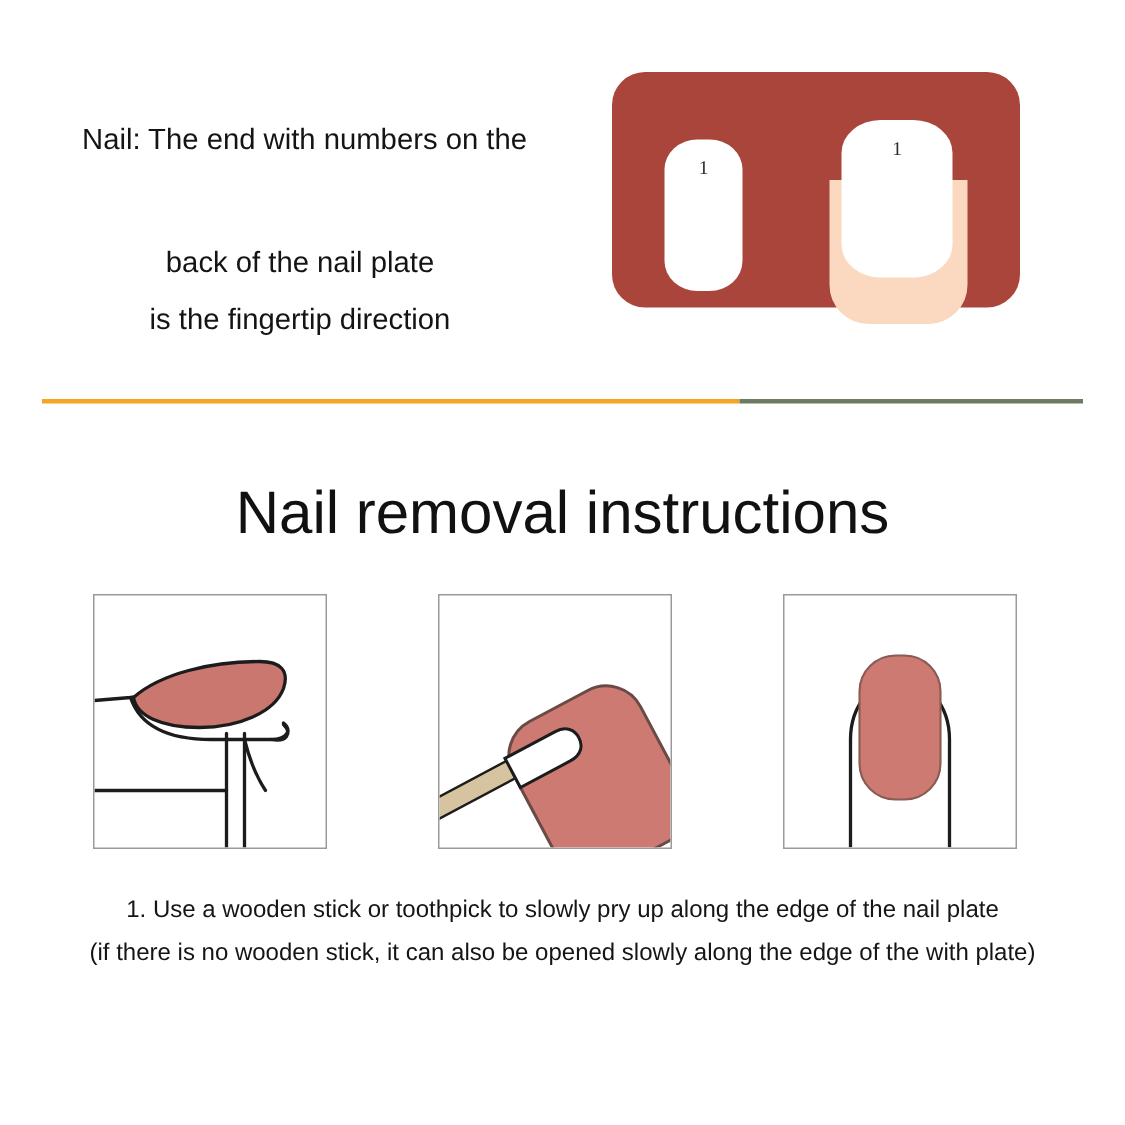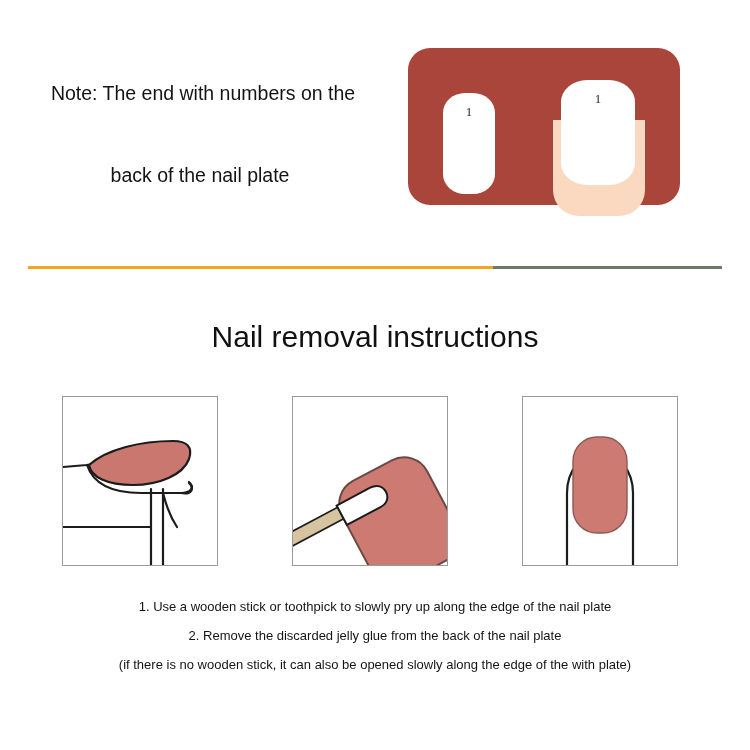--- a/index.html
+++ b/index.html
@@ -92,21 +92,21 @@
   #divider-left  { height: 100%; }
   #divider-right { height: 100%; flex: 1; }
 
   
   #section-title {
     position: absolute;
     left: 0;
     top: 320px;
     width: 750px;
     text-align: center;
-    font-size: 30px;
+    font-size: 40px;
     color: #111111;
   }
 
   
   #panels {
     position: absolute;
     left: 62px;
     top: 396px;
     width: 626px;
     height: 170px;
@@ -127,32 +127,33 @@
 
   
   #instructions {
     position: absolute;
     left: 0;
     top: 592px;
     width: 750px;
     text-align: center;
   }
   .instr-line {
-    font-size: 13px;
+    font-size: 16px;
     line-height: 29px;
     color: #151515;
     white-space: nowrap;
   }
 </style>
 </head>
 <body>
 
 <div id="note-block">
-  <div class="note-line l1">Note: The end with numbers on the</div>
+  <div class="note-line l1">Nail: The end with numbers on the</div>
   <div class="note-line l2">back of the nail plate</div>
+  <div class="note-line l3">is the fingertip direction</div>
 </div>
 
 <div id="nail-plate-card" style="background: rgb(169, 69, 58);"></div>
 <div id="finger-shape" style="background: rgb(251, 217, 192);"></div>
 
 <div class="nail-piece" id="nail-left" style="background: rgb(255, 255, 255);">
   <span class="nail-number">1</span>
 </div>
 
 <div class="nail-piece" id="nail-right" style="background: rgb(255, 255, 255);">
@@ -199,15 +200,14 @@
         <path d="M44 168 L44 96 C44 74 58 56 77 56 C96 56 110 74 110 96 L110 168"></path>
       </g>
       <rect x="50" y="40" width="54" height="96" rx="24" fill="#cc7a72" stroke="#8a5a54" stroke-width="1.4"></rect>
     </svg>
   </div>
 
 </div>
 
 <div id="instructions">
   <div class="instr-line">1. Use a wooden stick or toothpick to slowly pry up along the edge of the nail plate</div>
-  <div class="instr-line">2. Remove the discarded jelly glue from the back of the nail plate</div>
   <div class="instr-line">(if there is no wooden stick, it can also be opened slowly along the edge of the with plate)</div>
 </div>
 
 </body></html>

